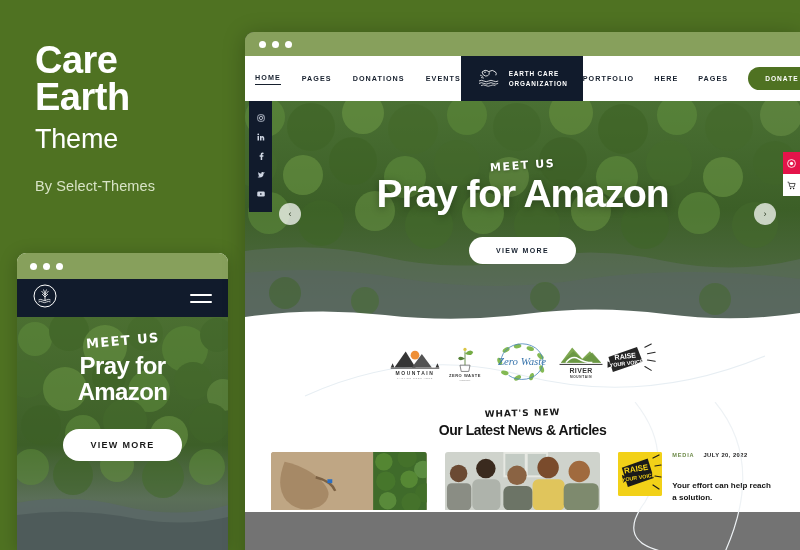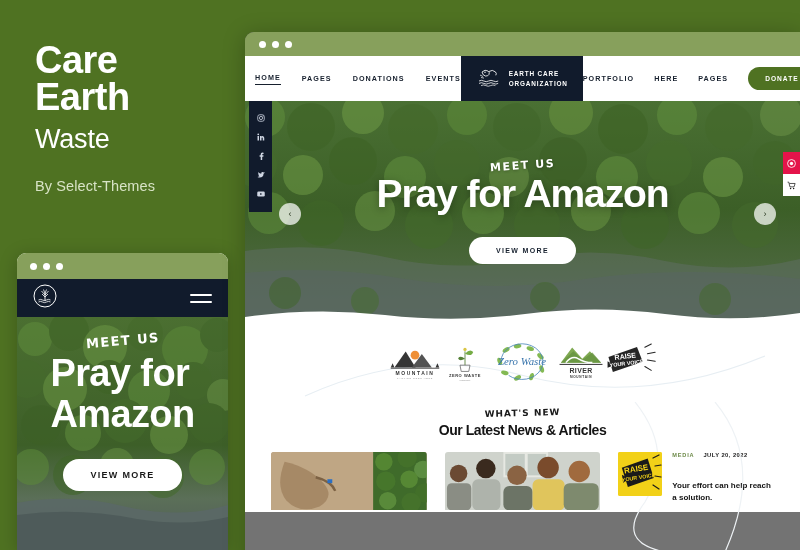--- a/index.html
+++ b/index.html
@@ -52,22 +52,22 @@
   .mobile-hero-inner {
     position:absolute; inset:0; display:flex; flex-direction:column;
     align-items:center; justify-content:flex-start; padding-top:16px;
   }
   .mobile-meetus {
     font-size:13px; color:#fff; font-weight:bold;
     transform:rotate(-5deg); letter-spacing:1.4px;
     font-family:"DejaVu Sans", sans-serif;
   }
   .mobile-h1 {
-    font-size:38px; font-weight:bold; color:#fff; line-height:1.08;
-    margin-top:5px; letter-spacing:-0.6px;
+    font-size:24px; font-weight:bold; color:#fff; line-height:1.08;
+    text-align:center; margin-top:5px; letter-spacing:-0.6px;
   }
   .mobile-btn {
     margin-top:24px; background:#fff; color:#1a1a1a;
     font-size:9px; font-weight:bold; letter-spacing:1.3px;
     padding:11px 27px; border-radius:22px; border:none;
   }
   .burger { width:22px; display:flex; flex-direction:column; gap:5px; }
   .burger span { display:block; height:2px; background:#fff; border-radius:1px; }
 
   
@@ -193,21 +193,21 @@
   .bgswirl { position:absolute; inset:0; pointer-events:none; z-index:0; }
 </style>
 </head>
 <body>
 
 <div class="promo">
   <div class="promo-title">
     <div>Care</div>
     <div>Earth</div>
   </div>
-  <div class="promo-sub">Waste</div>
+  <div class="promo-sub">Theme</div>
   <div class="promo-by">By Select-Themes</div>
 </div>
 
 <div class="mobile-frame">
   <div class="mobile-chrome">
     <i></i>
     <i></i>
     <i></i>
   </div>
   <div class="mobile-topbar">

